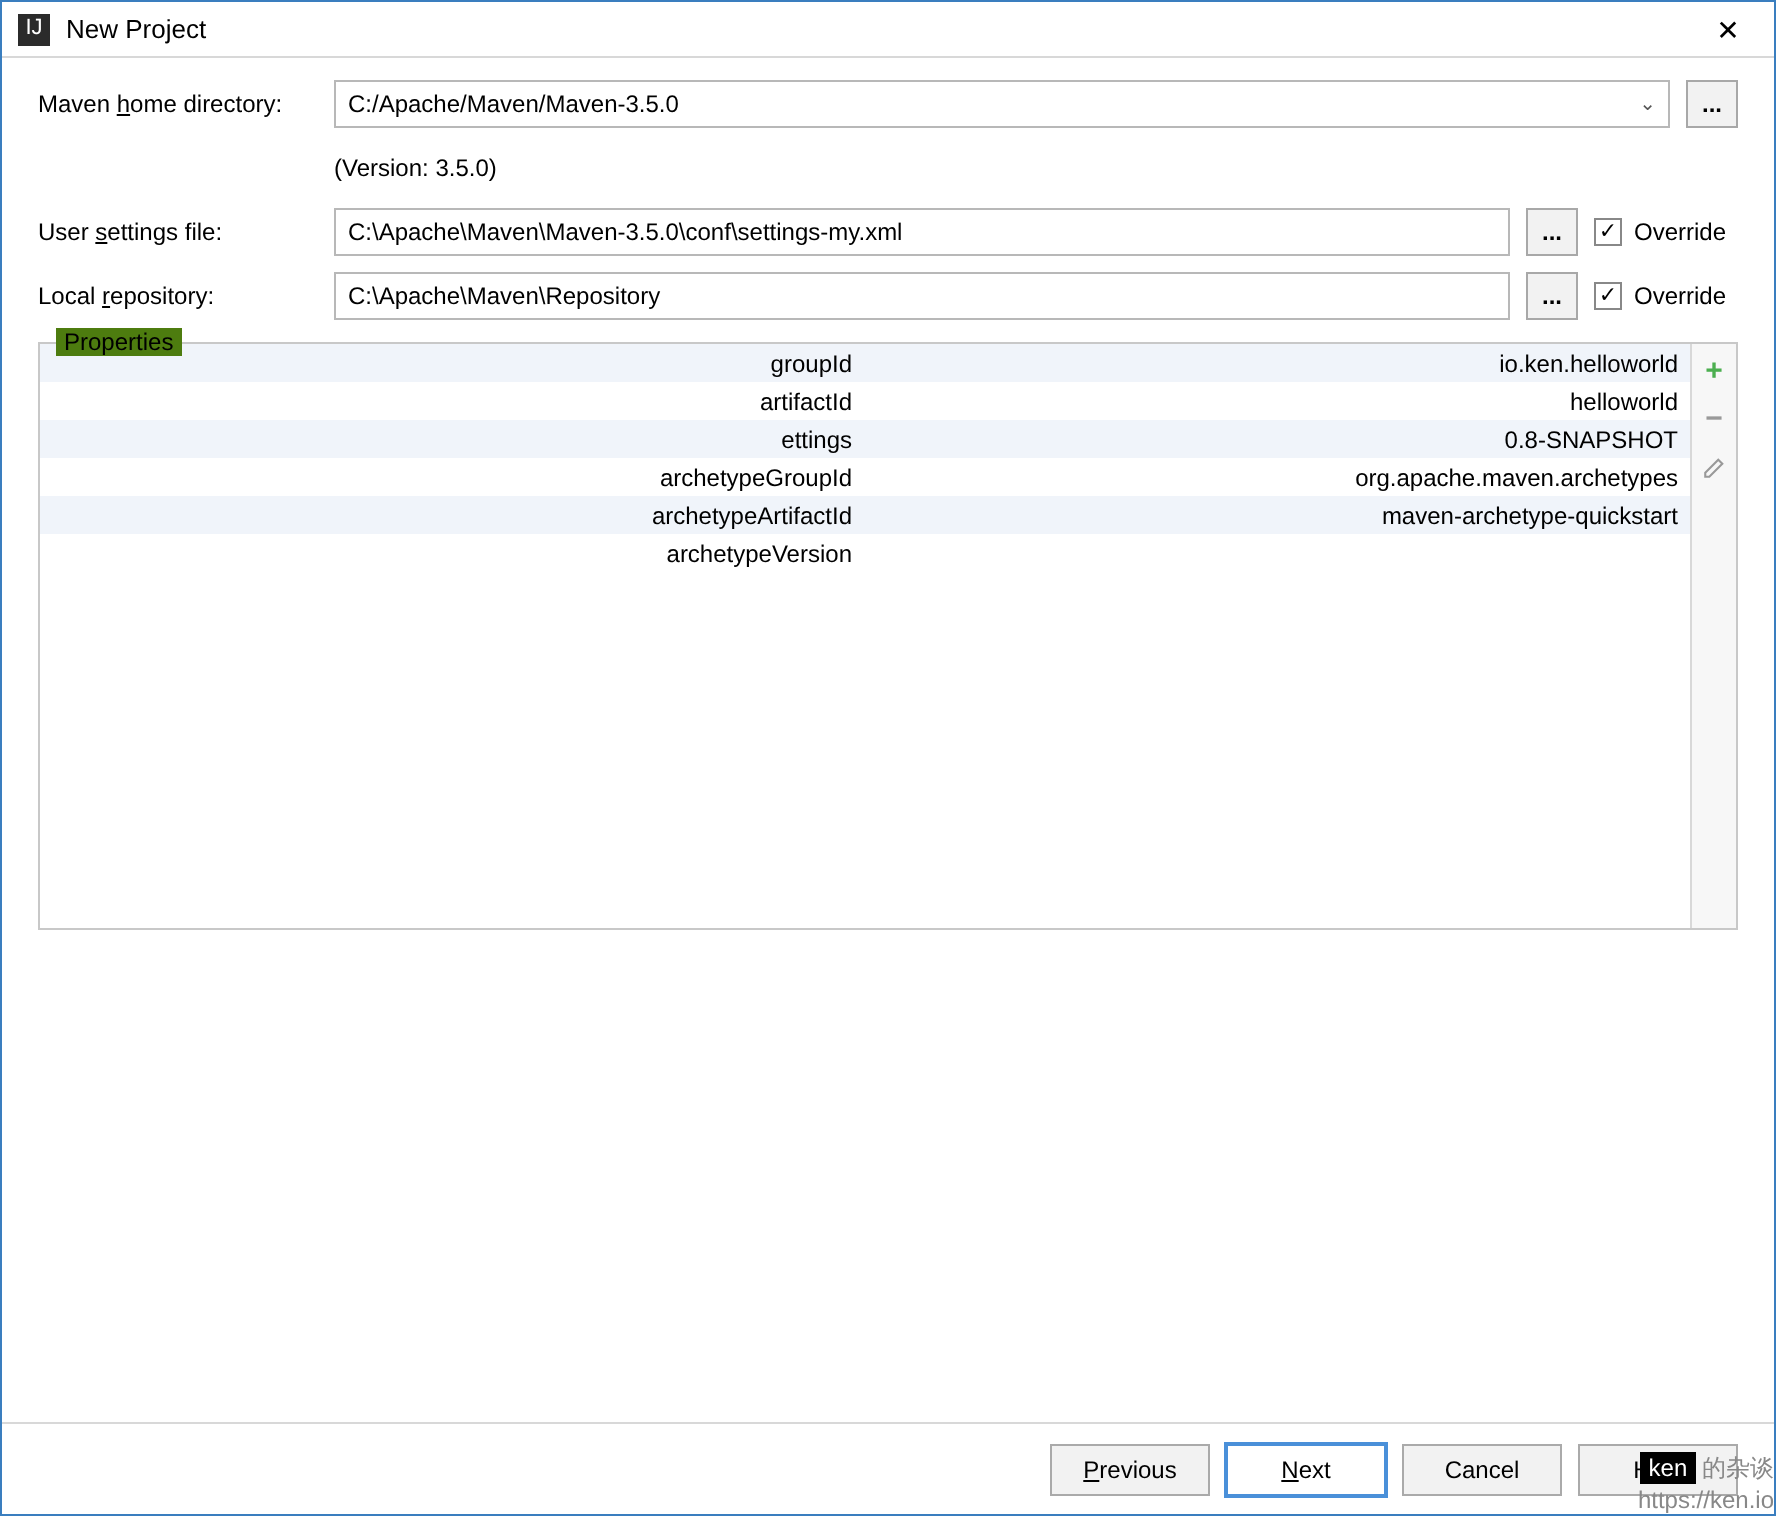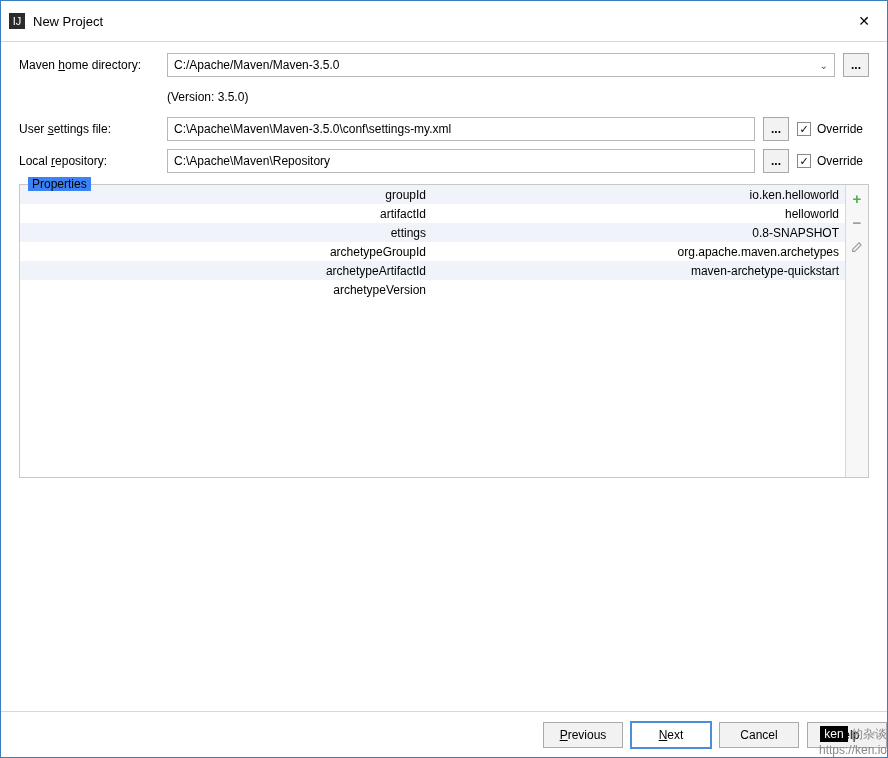--- a/index.html
+++ b/index.html
@@ -12,21 +12,21 @@
   }
   .window {
     width: 888px;
     height: 758px;
     border: 1px solid #3a7ebf;
     display: flex;
     flex-direction: column;
     background: #fff;
   }
   .titlebar {
-    height: 41px;
+    height: 28px;
     display: flex;
     align-items: center;
     padding: 0 0 0 8px;
     border-bottom: 1px solid #d8d8d8;
   }
   .titlebar .app-icon {
     width: 16px; height: 16px;
     background: #2b2b2b;
     display: flex; align-items: center; justify-content: center;
     margin-right: 8px;
@@ -105,21 +105,21 @@
   .fieldset {
     border: 1px solid #c8c8c8;
     margin-top: 4px;
     padding: 0;
     position: relative;
     height: 294px;
   }
   .fieldset .legend {
     position: absolute;
     top: -8px; left: 8px;
-    background: #3b82f6;
+    background: #4d7c0f;
     padding: 0 4px;
     font-size: 12px;
   }
   .props-container {
     display: flex;
     height: 100%;
   }
   .props-table {
     flex: 1;
     border-right: 1px solid #d8d8d8;
@@ -149,21 +149,21 @@
   .tool-add { color: #4caf50; font-weight: bold; }
   .tool-remove { color: #999; font-weight: bold; }
   .tool-edit { color: #999; }
   .spacer-vert { flex: 1; }
   .footer {
     height: 46px;
     border-top: 1px solid #d8d8d8;
     display: flex;
     align-items: center;
     justify-content: flex-end;
-    padding: 0 0;
+    padding: 0 18px;
     gap: 8px;
     position: relative;
   }
   .btn {
     min-width: 80px;
     height: 26px;
     border: 1px solid #aaa;
     background: #f2f2f2;
     display: flex; align-items: center; justify-content: center;
     cursor: pointer;

